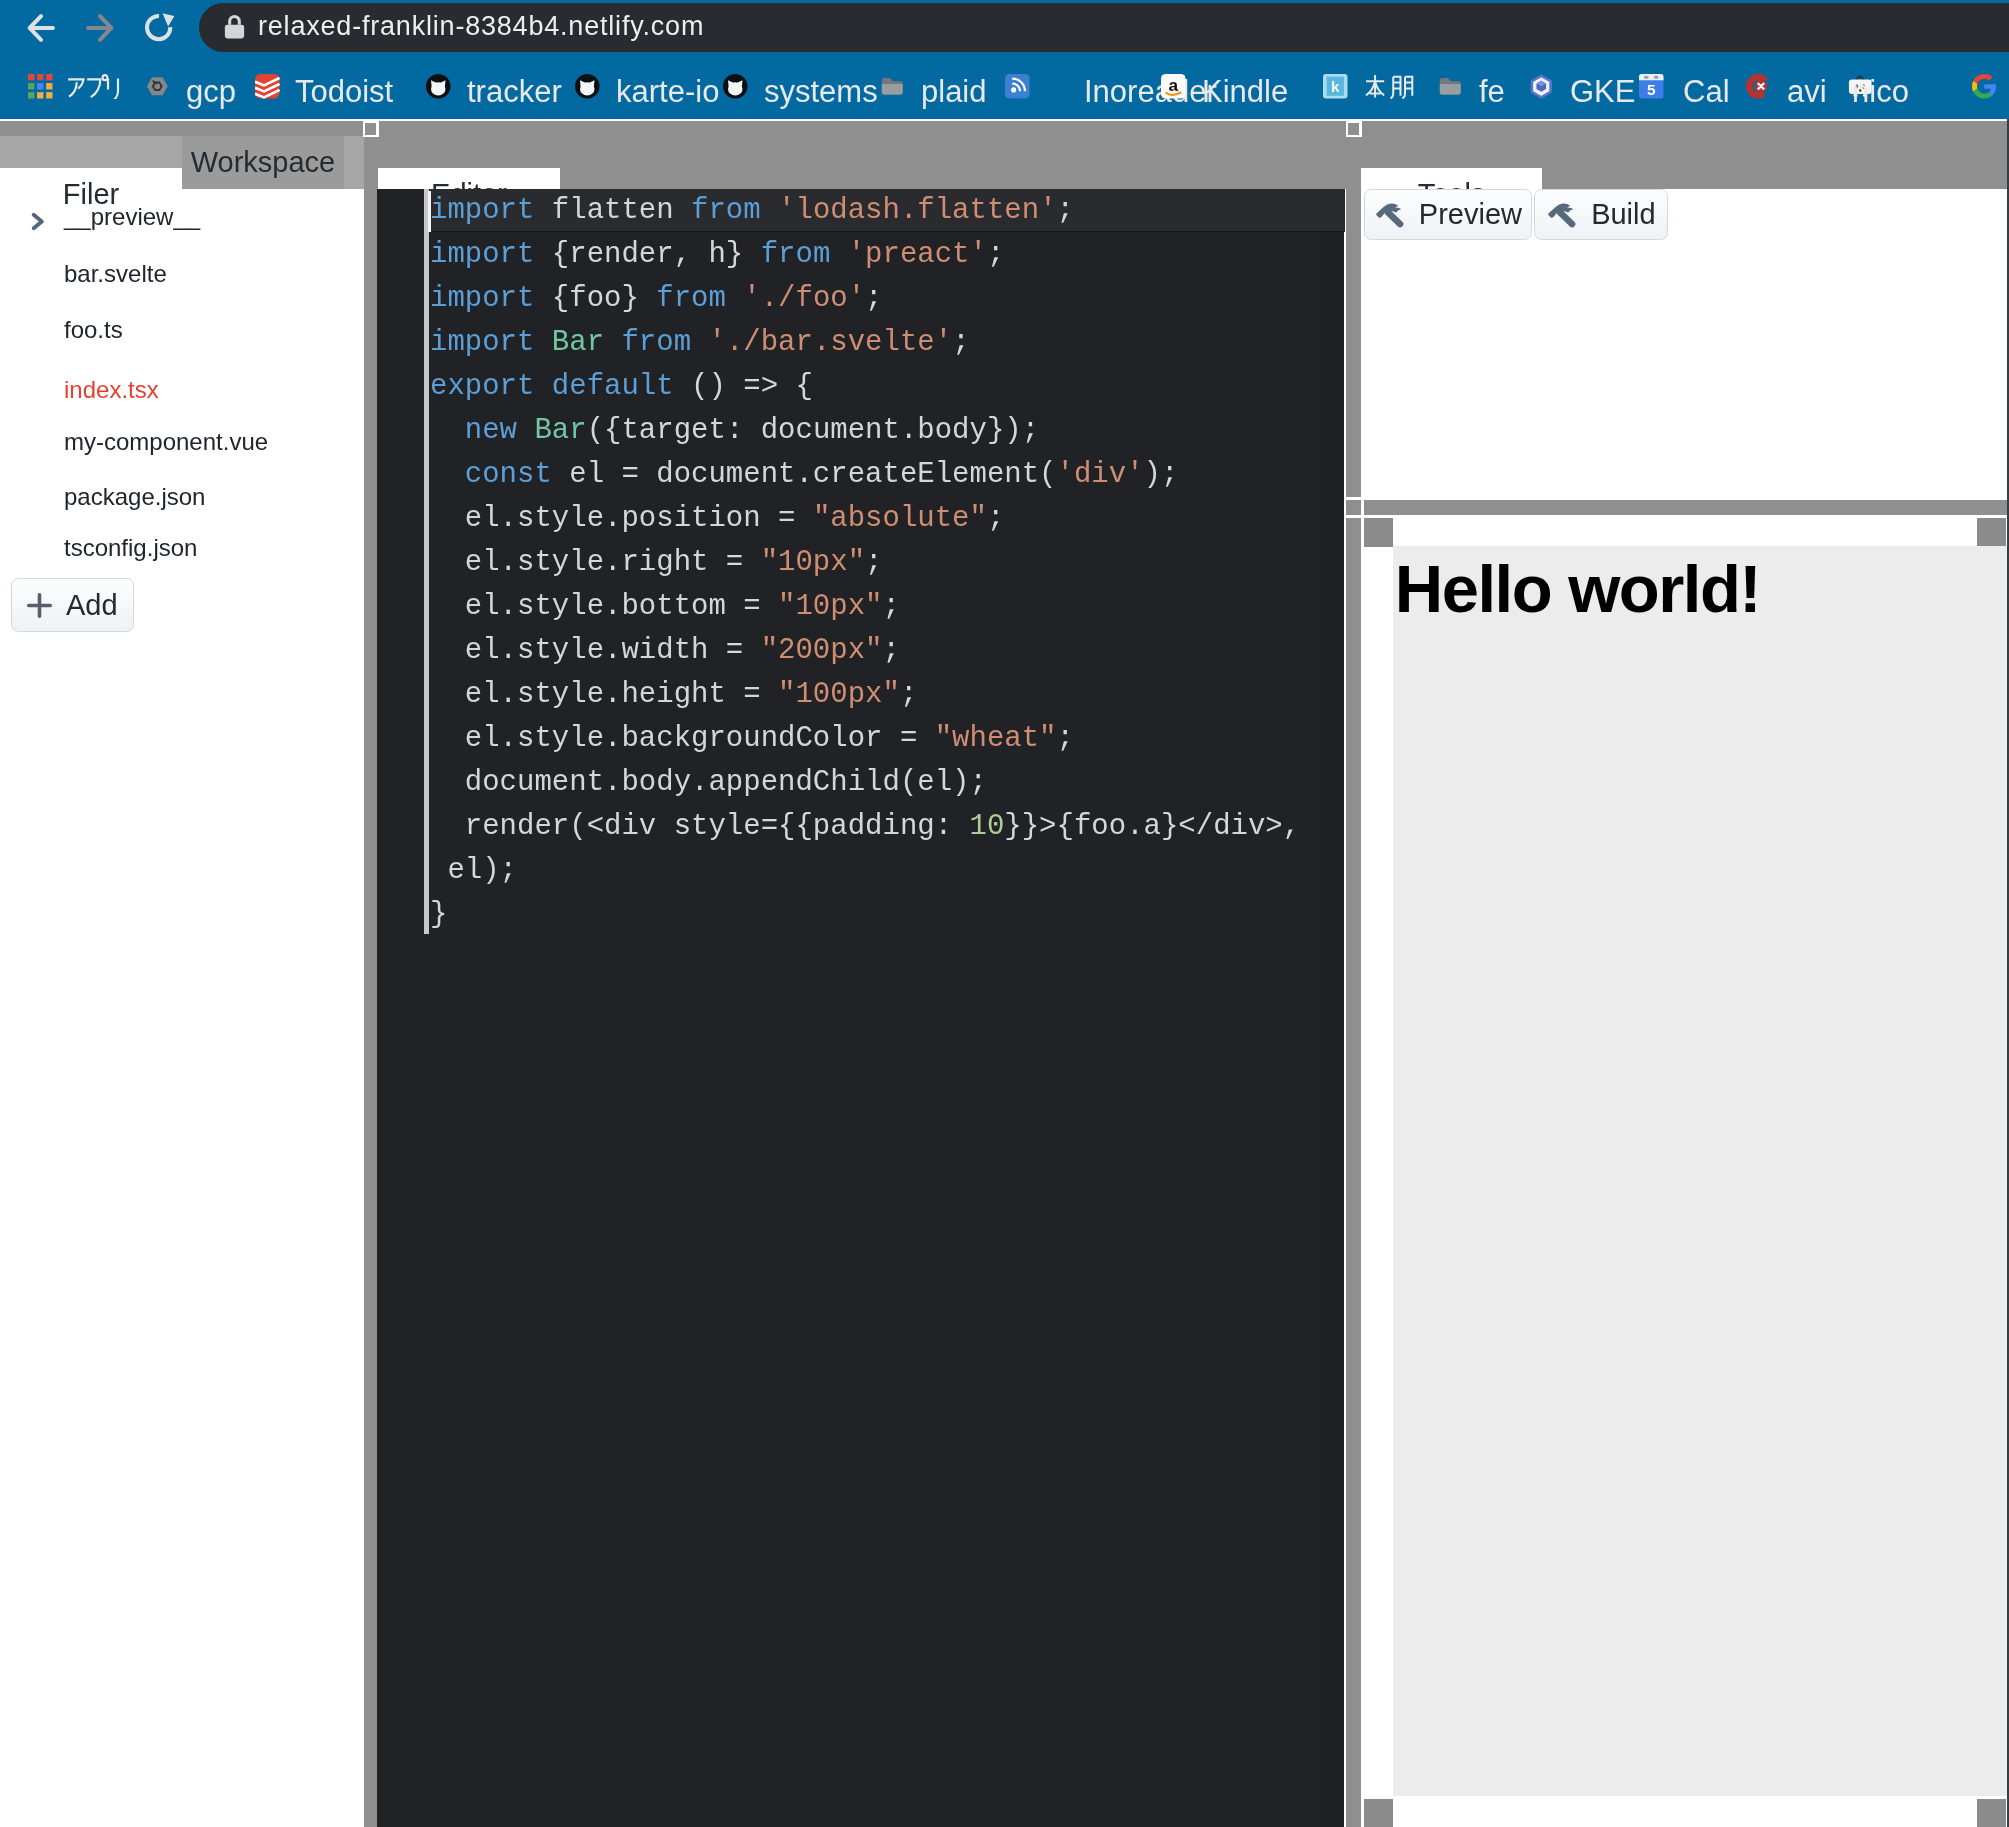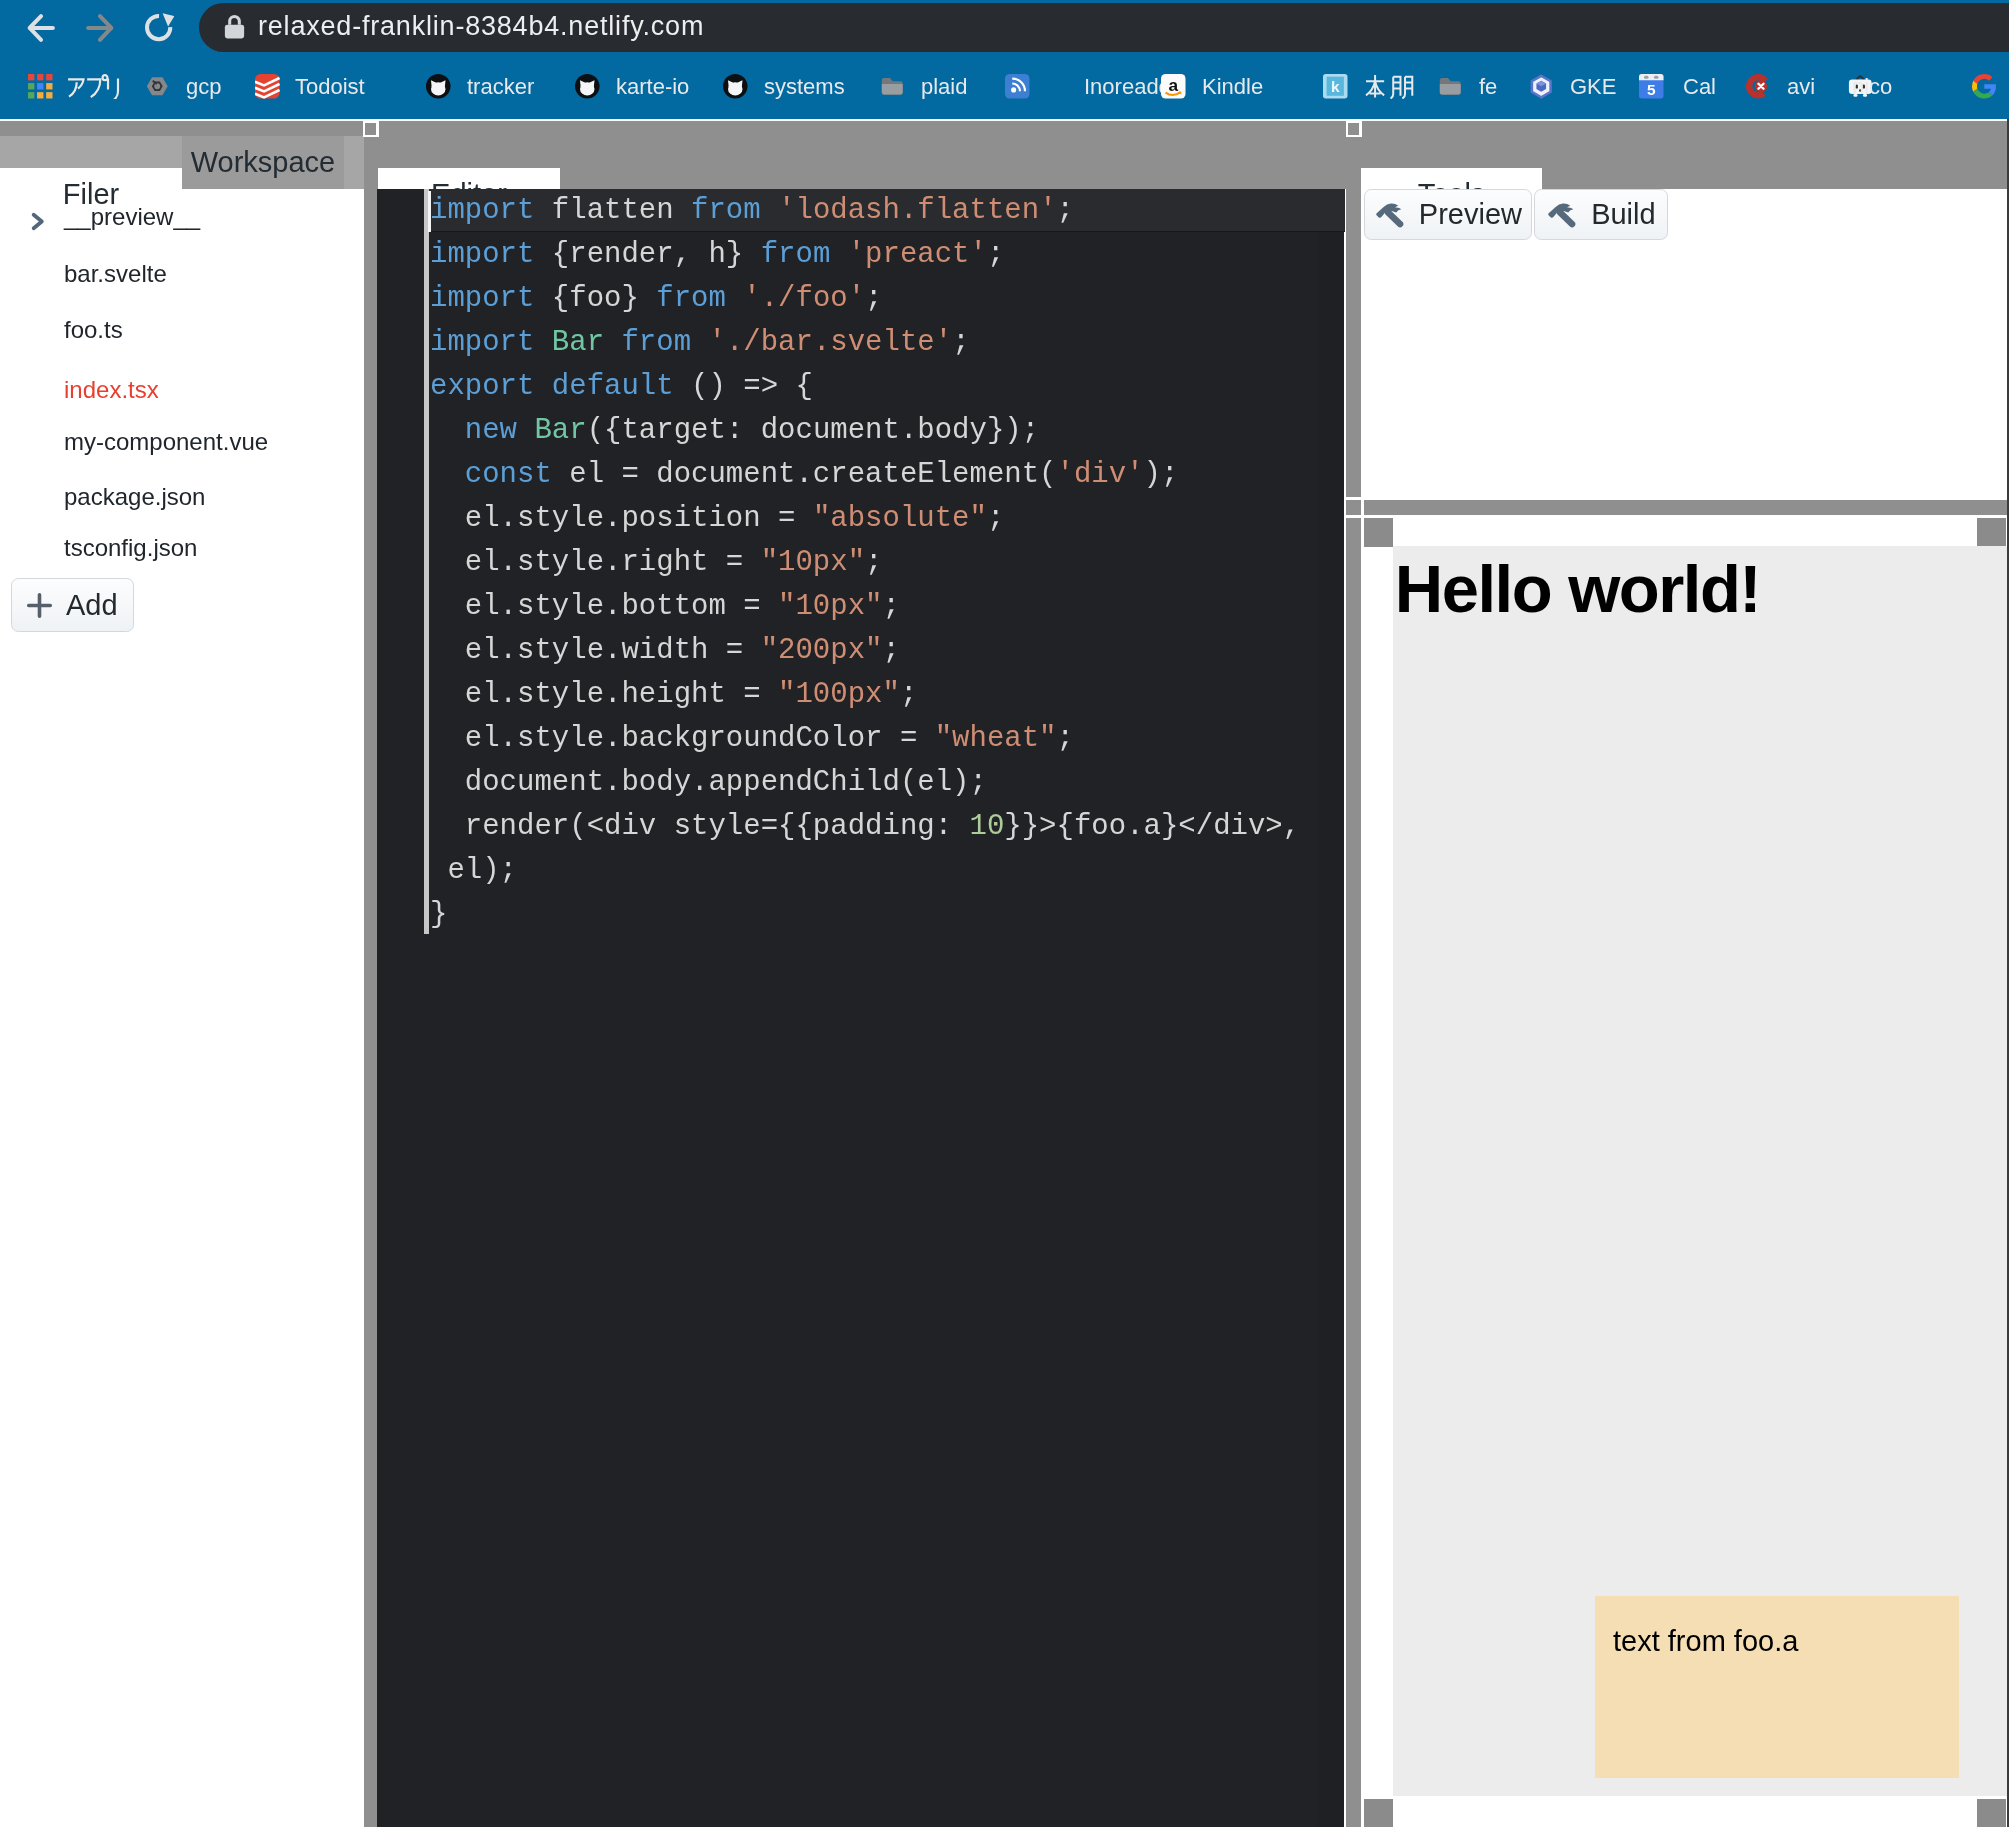--- a/index.html
+++ b/index.html
@@ -6,21 +6,21 @@
   html,body { width:2009px; height:1827px; overflow:hidden; background:#fff;
     font-family:"Liberation Sans", sans-serif; }
   .abs { position:absolute; }
   #stage { position:relative; width:2009px; height:1827px; }
 
   
   #chrome { position:absolute; left:0; top:0; width:2009px; height:119px; background:#0369a1; }
   #omnibox { position:absolute; left:199px; top:2.7px; width:1810px; height:49px;
     background:#282b2f; border-radius:24.5px 0 0 24.5px; }
   #urltext { position:absolute; left:258px; top:11px; font-size:27px; color:#eceef0; letter-spacing:0.8px; }
-  .bmtext { position:absolute; top:74px; font-size:22px; color:#e8e9eb; }
+  .bmtext { position:absolute; top:74px; font-size:31px; color:#e8e9eb; }
   .bmicon { position:absolute; top:74px; width:24.5px; height:24.5px; }
 
   
   #app { position:absolute; left:0; top:119px; width:2009px; height:1708px; background:#fff; }
   
   .gray { background:#8f8f8f; }
   .tab { position:absolute; top:0; height:53px; font-size:29px; color:#242c33;
          display:flex; align-items:center; justify-content:center; }
   .tab.active { background:#fff;margin-top:32px; }
 
@@ -291,21 +291,18 @@
     </div>
 
     <div class="abs gray" style="left:1364px;top:381px;width:643px;height:15px"></div>
 
     <div class="abs" style="left:1364px;top:399px;width:29px;height:29px;background:#8b8b8b"></div>
     <div class="abs" style="left:1977px;top:399px;width:29px;height:29px;background:#8b8b8b"></div>
     <div class="abs" style="left:1364px;top:1680px;width:29px;height:29px;background:#8b8b8b"></div>
     <div class="abs" style="left:1977px;top:1680px;width:29px;height:29px;background:#8b8b8b"></div>
     <div class="abs" style="left:1393px;top:427px;width:636px;height:1250px;background:#ececec">
       <div class="abs" style="left:1.8px;top:3.6px;font-size:67px;font-weight:bold;color:#000;letter-spacing:-1.5px">Hello world!</div>
-      <div class="abs" style="left:202px;top:1050px;width:364px;height:182px;background:#f5deb3">
-        <div class="abs" style="left:18px;top:29px;font-size:29px;color:#000">text from foo.a</div>
-      </div>
     </div>
 
     <div class="abs" style="left:2007px;top:0;width:2.3px;height:1708px;background:#3a3d40"></div>
   </div>
 </div>
 
 
 </body></html>

